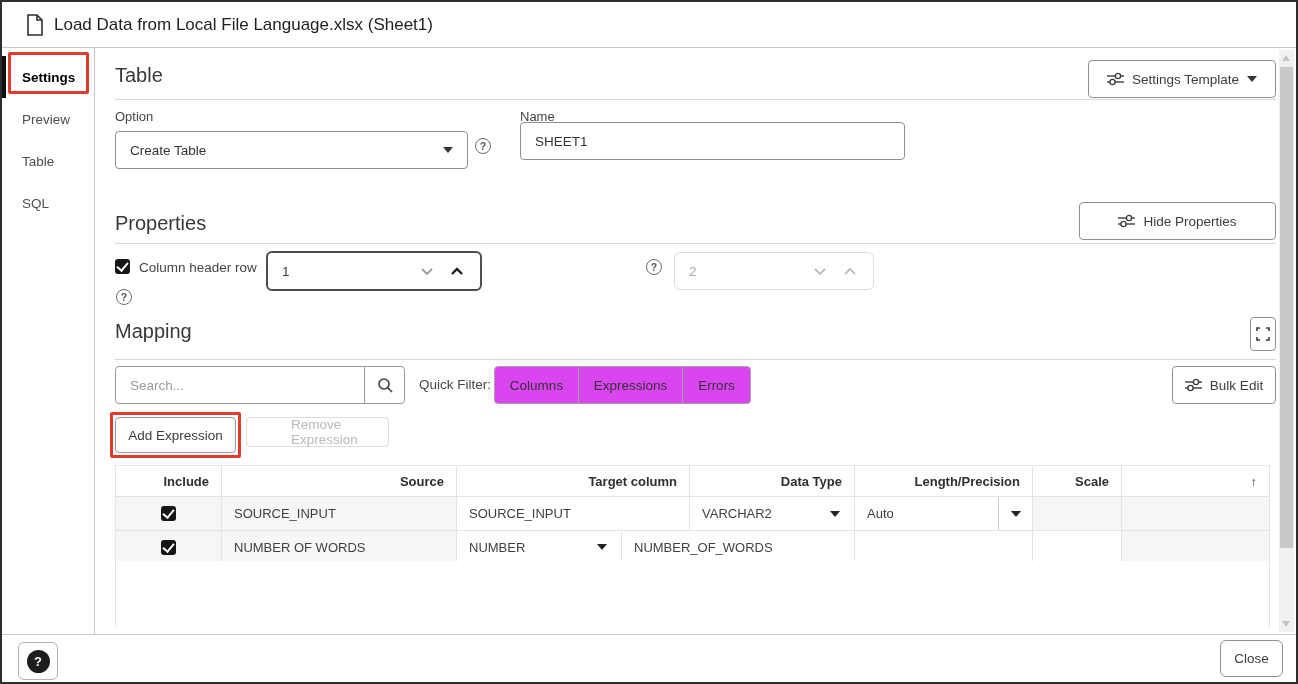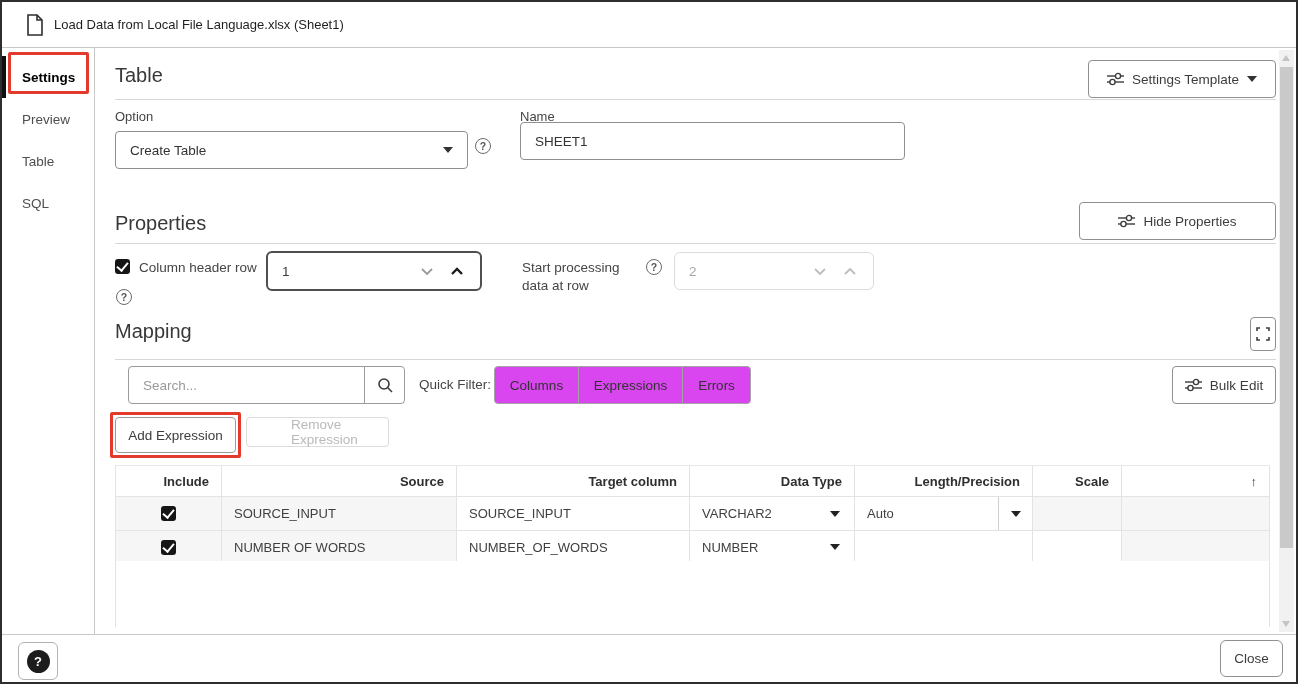--- a/index.html
+++ b/index.html
@@ -6,21 +6,21 @@
   html,body { background:#ffffff; }
   body { font-family:"Liberation Sans","DejaVu Sans",sans-serif; color:#3c3c3c; }
 
   .dialog { position:relative; width:1298px; height:684px; background:#fff;
             border:2px solid #2e2e2e; overflow:hidden; }
 
   
   .titlebar { position:absolute; left:0; top:0; width:100%; height:46px;
               border-bottom:1px solid #c8c8c8; display:flex; align-items:center; }
   .title-icon { margin-left:24px; width:18px; height:22px; flex:0 0 auto; }
-  .title-text { margin-left:10px; font-size:13px; color:#1f1f1f; }
+  .title-text { margin-left:10px; font-size:17px; color:#1f1f1f; }
 
   
   .sidebar { position:absolute; left:0; top:46px; width:93px; height:586px;
              border-right:1px solid #c8c8c8; background:#fff; }
   .side-item { position:absolute; left:0; width:113px; height:30px; display:flex;
                align-items:center; padding-left:20px; font-size:13.5px; color:#4e4e4e; cursor:pointer; }
   .side-item.active { color:#000; font-weight:bold; }
   .active-bar { position:absolute; left:0; top:8px; width:4px; height:42px; background:#111; }
   .annotation { position:absolute; border:3px solid #e23b2e; border-radius:2px; pointer-events:none; }
 
@@ -175,21 +175,20 @@
     <span class="val">1</span>
     <svg width="14" height="9" viewBox="0 0 14 9">
       <polyline points="2,2 7,7 12,2" fill="none" stroke="#9a9a9a" stroke-width="1.8"></polyline>
     </svg>
     <svg width="14" height="9" viewBox="0 0 14 9">
       <polyline points="2,7 7,2 12,7" fill="none" stroke="#1c1c1c" stroke-width="2.4"></polyline>
     </svg>
   </div>
   <span class="help-circle" style="position:absolute; left:114px; top:287px;">?</span>
 
-  <div class="field-label" style="left:520px; top:257px; width:118px; font-size:13.5px; line-height:18px;">Start processing data at row</div>
   <span class="help-circle" style="position:absolute; left:644px; top:257px;">?</span>
 
   <div class="spinner" style="left:672px; top:250px; width:200px; height:38px; border:1px solid #dcdcdc; color:#a8a8a8;">
     <span class="val">2</span>
     <svg width="14" height="9" viewBox="0 0 14 9">
       <polyline points="2,2 7,7 12,2" fill="none" stroke="#bcbcbc" stroke-width="1.8"></polyline>
     </svg>
     <svg width="14" height="9" viewBox="0 0 14 9">
       <polyline points="2,7 7,2 12,7" fill="none" stroke="#bcbcbc" stroke-width="1.8"></polyline>
     </svg>
@@ -198,21 +197,21 @@
   <div class="heading" style="left:113px; top:318px;">Mapping</div>
 
   <div class="btn" style="left:1248px; top:315px; width:26px; height:34px; border-radius:4px;">
     <svg width="14" height="14" viewBox="0 0 14 14">
       <path d="M1 4 V1 H4 M10 1 H13 V4 M13 10 V13 H10 M4 13 H1 V10" fill="none" stroke="#3c3c3c" stroke-width="1.6"></path>
     </svg>
   </div>
 
   <div class="hr" style="left:113px; top:357px; width:1161px;"></div>
 
-  <input class="text-input" style="left: 126px; top: 364px; width: 250px; height: 38px; border-radius: 4px 0px 0px 4px; border-color: rgb(154, 154, 154);" placeholder="Search...">
+  <input class="text-input" style="left: 113px; top: 364px; width: 250px; height: 38px; border-radius: 4px 0px 0px 4px; border-color: rgb(154, 154, 154);" placeholder="Search...">
   <div class="btn" style="left:362px; top:364px; width:41px; height:38px; border-radius:0 4px 4px 0; border-color:#9a9a9a;">
     <svg width="16" height="16" viewBox="0 0 16 16">
       <circle cx="7" cy="7" r="5" fill="none" stroke="#3c3c3c" stroke-width="1.6"></circle>
       <line x1="10.8" y1="10.8" x2="15" y2="15" stroke="#3c3c3c" stroke-width="1.6"></line>
     </svg>
   </div>
 
   <div class="field-label" style="left:417px; top:375px; font-size:13.5px;">Quick Filter:</div>
 
   <div class="qf-btn" style="left:492px; width:85px; border-radius:4px 0 0 4px;">
@@ -274,25 +273,25 @@
       </div>
       <div class="gc c-scale cell-gray"></div>
       <div class="gc c-sort cell-gray"></div>
     </div>
 
     <div class="grid-row">
       <div class="gc c-include cell-gray">
         <span class="checkbox"></span>
       </div>
       <div class="gc c-source cell-gray">NUMBER OF WORDS</div>
-      <div class="gc c-target">NUMBER_OF_WORDS</div>
       <div class="gc c-dtype">
         <span>NUMBER</span>
         <span class="dd-caret"></span>
       </div>
+      <div class="gc c-target">NUMBER_OF_WORDS</div>
       <div class="gc c-len"></div>
       <div class="gc c-scale"></div>
       <div class="gc c-sort cell-gray"></div>
     </div>
   </div>
   <div class="grid-ext"></div>
 
   <div class="sb-track">
     <span class="sb-arrow sb-up"></span>
     <div class="sb-thumb"></div>

